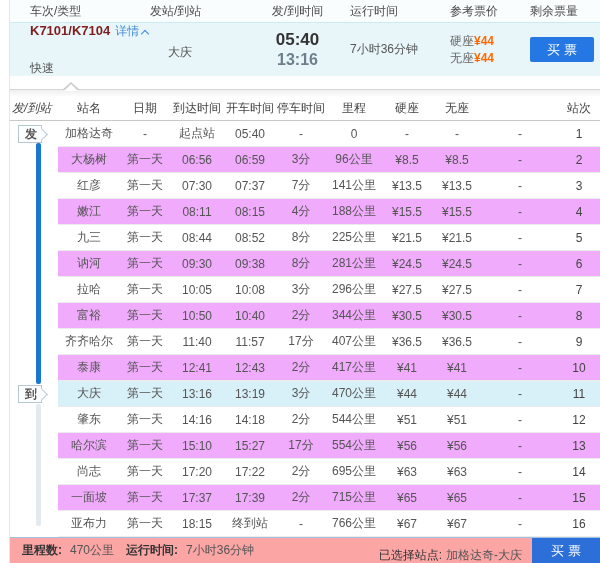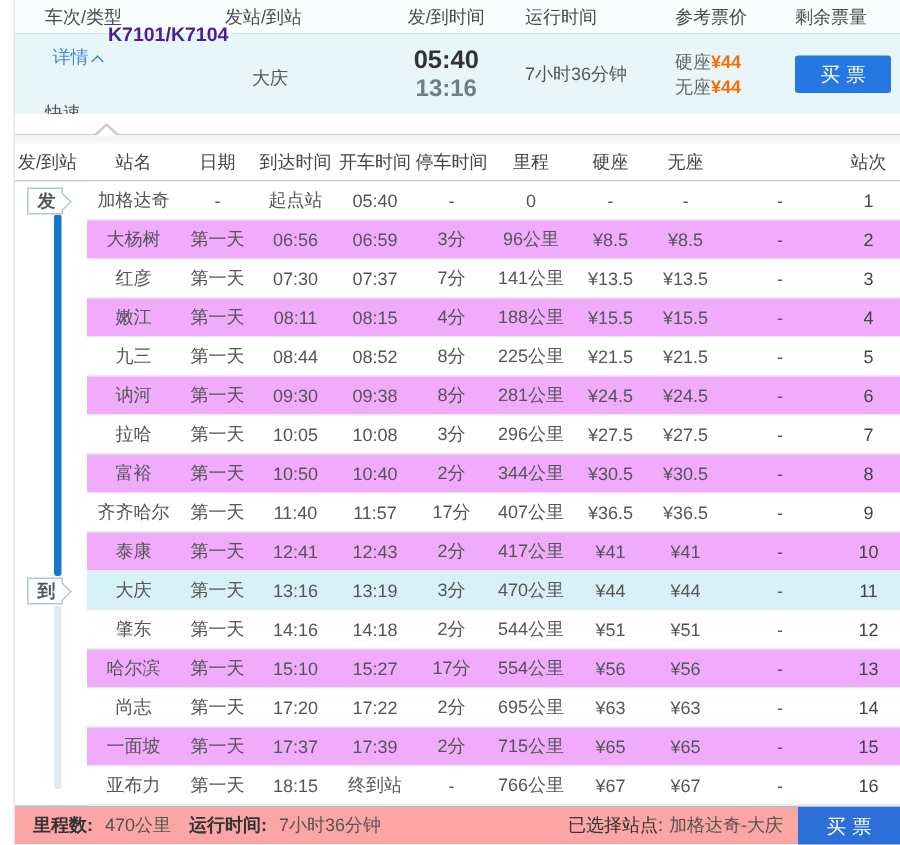--- a/index.html
+++ b/index.html
@@ -9,21 +9,21 @@
   .gutter { width:10px; background:#fff; border-right:1px solid #e7e7e7; }
   .content { width:590px; display:flex; flex-direction:column; }
 
   
   .result-header { display:flex; height:23px; align-items:center; background:#f9fdfe;
                    border-bottom:1px solid #cdeaf0; font-size:12px; color:#4a4a4a; }
   .rw0{width:140px; padding-left:20px;} .rw1{width:105px;} .rw2{width:85px; text-align:center;}
   .rw3{width:100px; padding-left:10px;} .rw4{width:90px; padding-left:10px;} .rw5{width:70px;}
   .train-row { display:flex; height:53px; background:#e8f6fa; font-size:12px; align-items:center; }
   .tr-cell { display:flex; flex-direction:column; justify-content:center; }
-  .t-number { color:#4c1d95; font-weight:bold; font-size:13px; white-space:nowrap;margin-left:42px; }
+  .t-number { color:#7f1d1d; font-weight:bold; font-size:13px; white-space:nowrap; }
   .details-link { color:#3f8ad8; font-weight:normal; font-size:12px; margin-left:5px; cursor:pointer;font-family:Liberation Serif, serif; }
   .chev { display:inline-block; width:6px; height:6px; border-top:1px solid #3f8ad8;
           border-right:1px solid #3f8ad8; transform:rotate(-45deg); margin-left:3px; position:relative; top:2px; }
   .t-type { color:#555; margin-top:20px; }
   .badge-origin { display:inline-block; background:#3eb13a; color:#fff; font-size:10px;
                   width:14px; height:14px; line-height:14px; text-align:center; border-radius:2px; margin-right:4px; }
   .to-line { margin-left:18px; margin-top:5px; }
   .dep-time { font-size:17px; font-weight:bold; color:#333; line-height:20px; }
   .arr-time { font-size:16px; font-weight:bold; color:#6d7f8b; line-height:19px; }
   .price-label { color:#666; } .price-val { color:#ff6a00; font-weight:bold; }
@@ -38,21 +38,21 @@
                  border-bottom:8px solid #cccccc; }
   .notch-inner { position:absolute; left:54px; bottom:-2px; width:0; height:0;
                  border-left:7px solid transparent; border-right:7px solid transparent;
                  border-bottom:7px solid #ffffff; }
 
   
   .detail-panel { border-top:1px solid #d6d6d6; }
   .panel-strip { height:6px; background:linear-gradient(#efefef,#fcfcfc); }
   .thead { display:flex; height:25px; line-height:24px; font-size:12px; color:#444;
            border-bottom:1px solid #c9c9c9; background:#fff; white-space:nowrap; }
-  .c0{width:48px; text-align:left; padding-left:2px;} .c1{width:62px; text-align:center;}
+  .c0{width:48px; text-align:left; padding-left:2px;font-style:italic;} .c1{width:62px; text-align:center;}
   .c2{width:50px; text-align:center;} .c3{width:54px; text-align:center;}
   .c4{width:52px; text-align:center;} .c5{width:50px; text-align:center;}
   .c6{width:56px; text-align:center;} .c7{width:50px; text-align:center;}
   .c8{width:50px; text-align:center;} .c9{width:76px; text-align:center;}
   .c10{width:42px; text-align:center;}
   .tbody { position:relative; }
   .route-blue { position:absolute; left:26px; top:22px; width:5px; height:241px; background:#1978cd; z-index:1; border-radius:2px; }
   .route-gray { position:absolute; left:26px; top:283px; width:5px; height:122px; background:#e2e9ef; z-index:1; border-radius:2px; }
   .trow { display:flex; height:26px; }
   .badge-cell { width:48px; display:flex; align-items:center; padding-left:8px; position:relative; }
@@ -66,21 +66,21 @@
            border-bottom:1px solid #ebebeb; background:#fff; cursor:pointer; }
   .trow.even .cells { background:#f0abfc; }
   .trow.selected .cells { background:#d8f0f7; }
   .cells .c10 { color:#444; }
 
   
   .footer { height:26px; display:flex; align-items:center; border-top:1px solid #9fc3e0;
             background:#fca5a5; font-size:12px; }
   .f-label { font-weight:bold; color:#333; margin-left:12px; }
   .f-val { color:#555; margin-left:8px; }
-  .f-right { margin-left:auto; display:flex; align-items:center; }
+  .f-right { margin-left:auto; display:flex; align-items:flex-end; }
   .f-sel-label { color:#333; }
   .f-sel-val { color:#555; margin-left:4px; }
   .buy-btn-footer { width:68px; height:26px; background:#2c6fd8; color:#fff; font-size:13px;
             letter-spacing:4px; padding-left:4px; border:none; cursor:pointer; margin-left:10px; }
 </style>
 </head>
 <body>
 
 <div class="page">
   <div class="gutter"></div>

